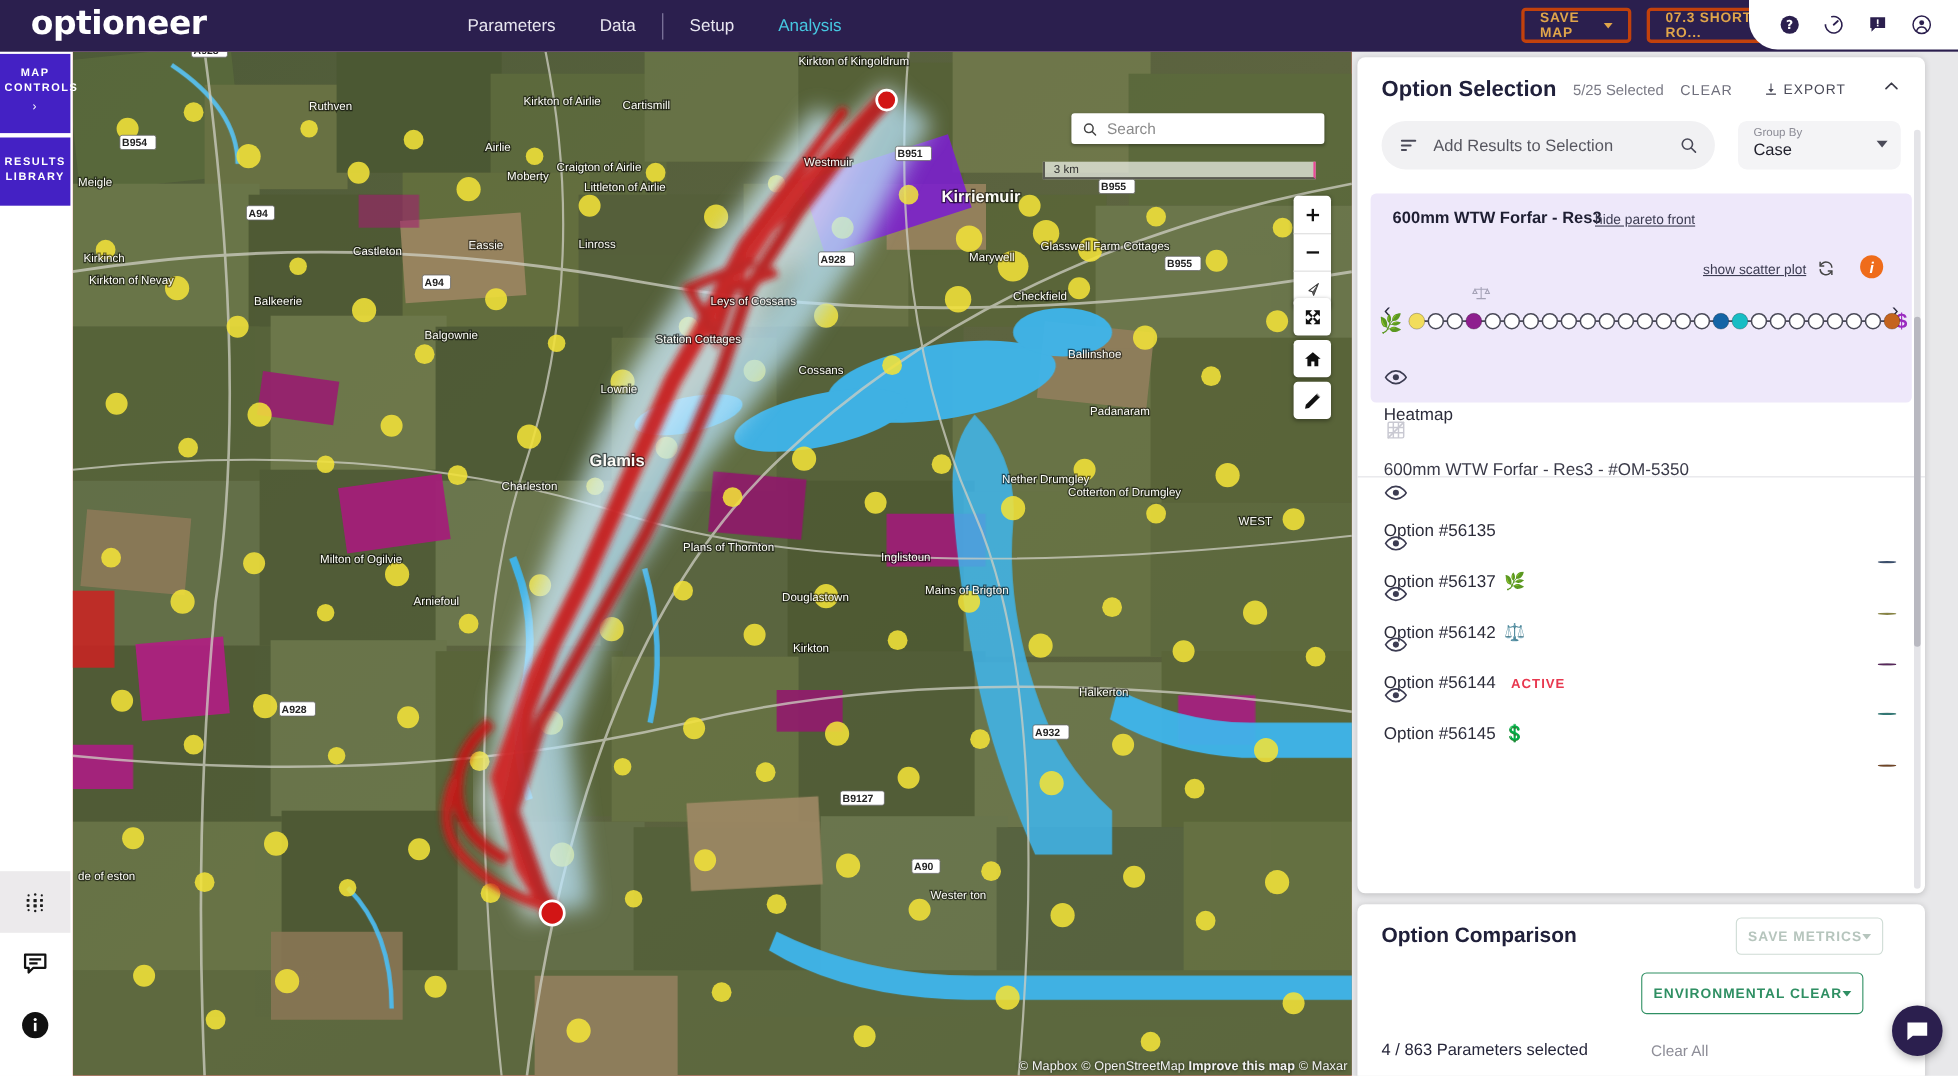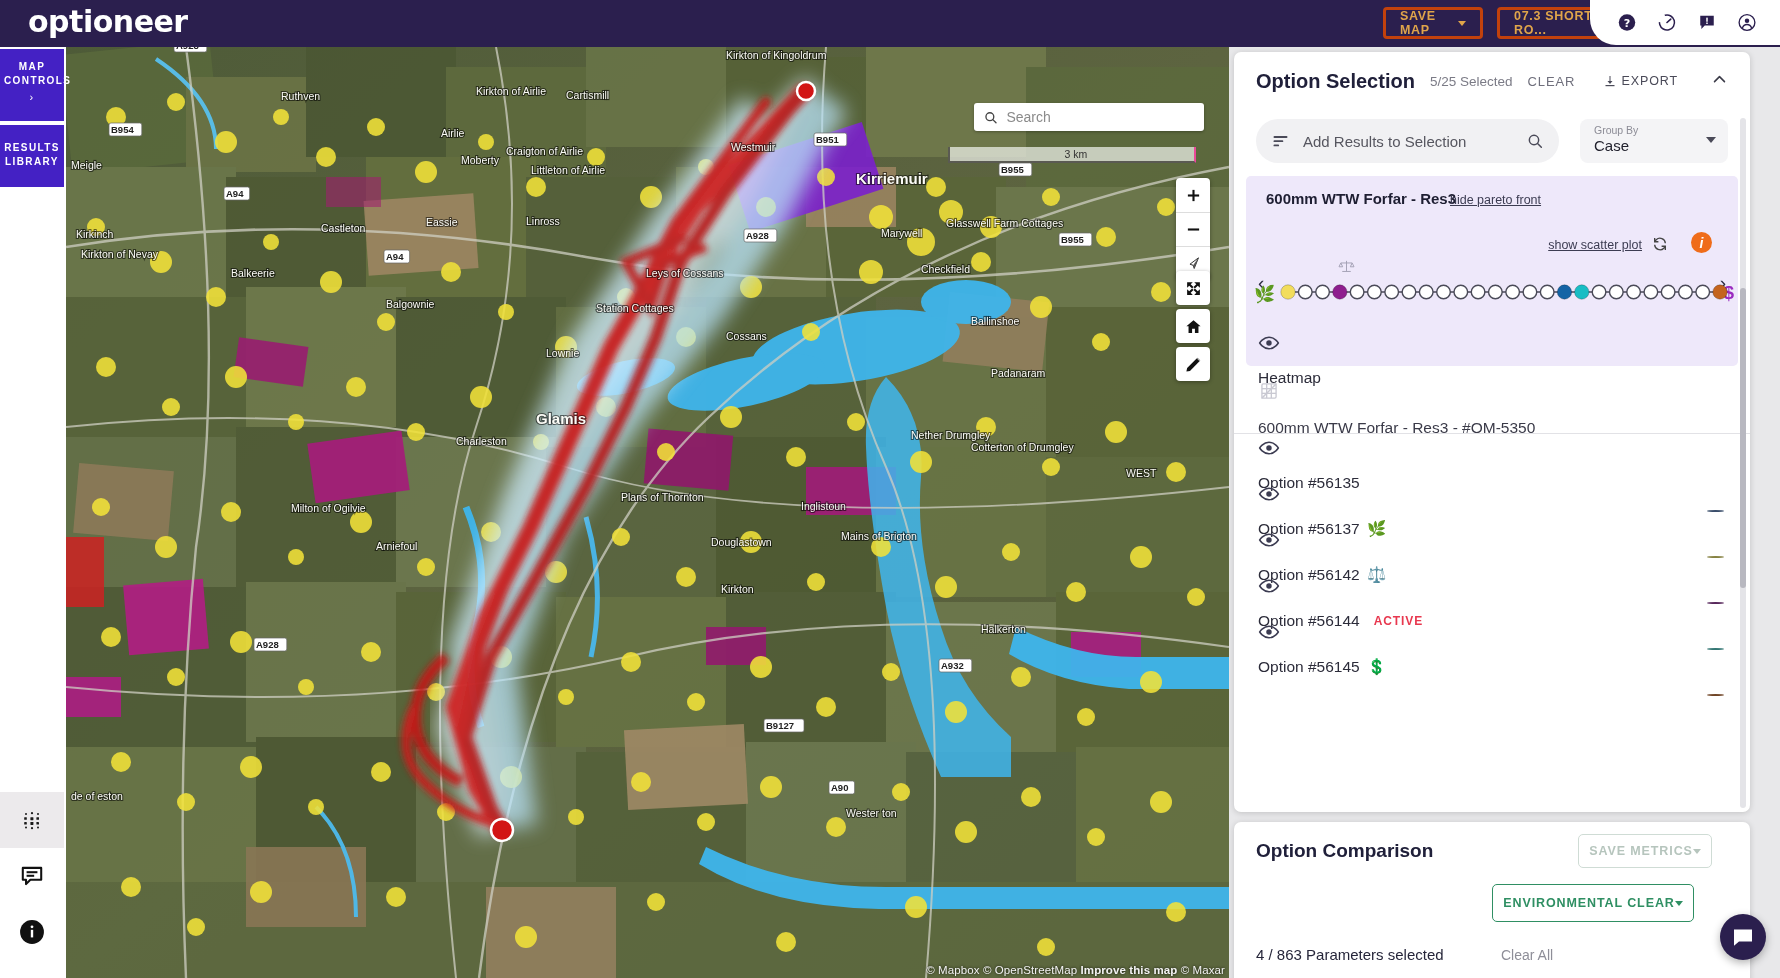--- a/index.html
+++ b/index.html
@@ -91,21 +91,21 @@
   .search-box input {
     border: none; outline: none; font-size: 14px; color: #555;
     width: 100%; background: transparent; font-family: "Liberation Sans", sans-serif;
   }
   .search-box input::placeholder { color: #8a8a8a; }
 
   .scalebar {
     position: absolute; left: 882px; top: 100px; width: 248px; height: 16px;
     background: rgba(240,242,236,.72); border-bottom: 2px solid #5a5a52;
     border-left: 2px solid #5a5a52; border-right: 2px solid #ec4899;
-    font-size: 10.5px; color: #333; padding-left: 8px; line-height: 14px; text-align: center;
+    font-size: 10.5px; color: #333; padding-left: 8px; line-height: 14px;
   }
 
   .mapctl {
     position: absolute; left: 1110px; width: 34px;
     background: #fff; border-radius: 4px; box-shadow: 0 1px 4px rgba(0,0,0,.35);
   }
   .mapctl .b {
     height: 34px; display: flex; align-items: center; justify-content: center;
     cursor: pointer; color: #111;
   }
@@ -144,21 +144,21 @@
   .clear-link {
     font-size: 13px; color: #6f6f7c; letter-spacing: .9px; cursor: pointer;
   }
   .export-link {
     margin-left: auto; font-size: 12.5px; color: #4a4a58; letter-spacing: .9px;
     display: flex; align-items: center; gap: 5px; cursor: pointer;
   }
   .collapse-chev { margin-left: 18px; cursor: pointer; color: #3b3b48; }
 
   .toolrow {
-    height: 62px; display: flex; align-items: center; padding: 0 22px; gap: 21px;
+    height: 62px; display: flex; align-items: flex-start; padding: 0 22px; gap: 21px;
   }
   .addresults {
     flex: 1; height: 44px; background: #f1f1f3; border-radius: 22px;
     display: flex; align-items: center; padding: 0 16px; gap: 14px;
   }
   .addresults input {
     flex: 1; border: none; outline: none; background: transparent;
     font-size: 15px; color: #44444f; font-family: "Liberation Sans", sans-serif;
   }
   .addresults input::placeholder { color: #56565f; }
@@ -277,20 +277,27 @@
   }
 </style>
 </head>
 <body>
 
 <div id="app">
 
   <div class="topbar">
     <div class="brand">optioneer</div>
 
+    <nav class="mainnav">
+      <a href="#">Parameters</a>
+      <a href="#">Data</a>
+      <span class="navsep"></span>
+      <a href="#">Setup</a>
+      <a href="#" class="active">Analysis</a>
+    </nav>
 
     <div class="hdr-btn" id="save-map-btn">
       <span>SAVE MAP</span>
       <span class="caret"></span>
     </div>
 
     <div class="hdr-btn" id="project-btn">
       <span>07.3 SHORTLIST OF RO...</span>
       <span class="caret"></span>
     </div>

